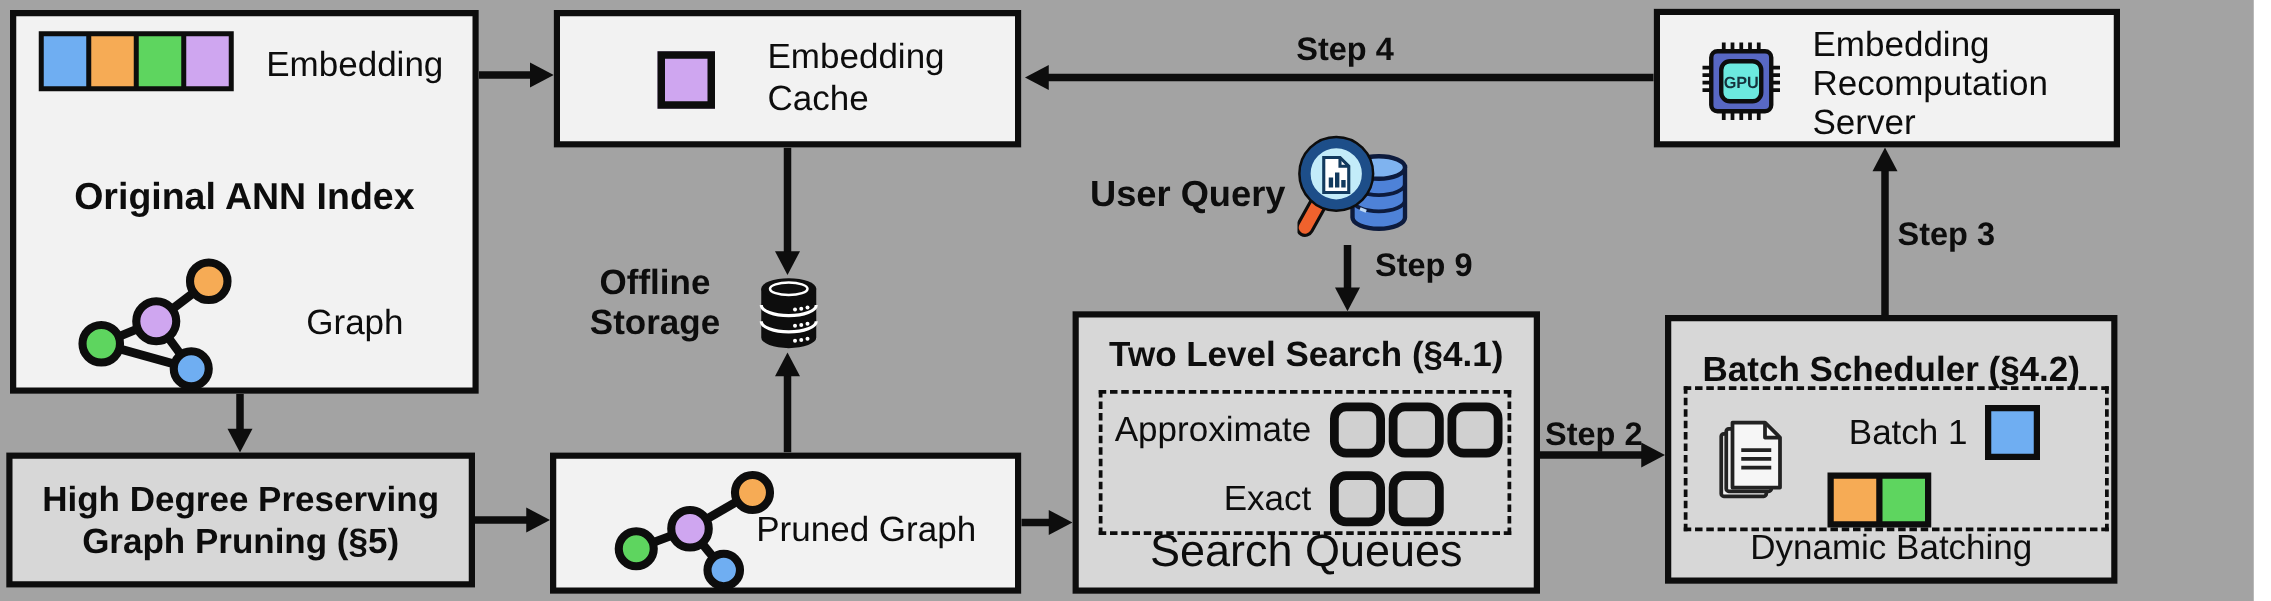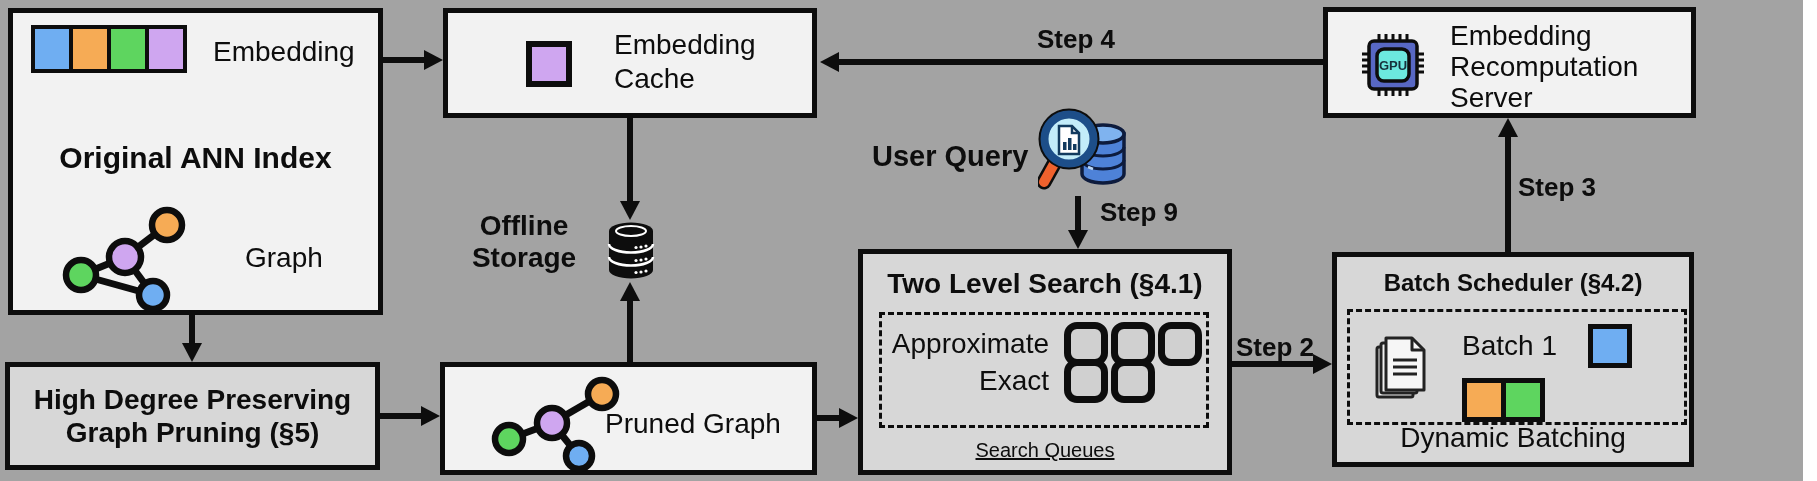--- a/index.html
+++ b/index.html
@@ -33,21 +33,21 @@
   .dashed{position:absolute;box-sizing:border-box;border:3px dashed #0d0d0d;}
 
   
   .q-row{position:absolute;left:6px;right:4px;height:48px;display:flex;align-items:center;justify-content:flex-end;margin-left:48px;}
   .q-label{font-size:28px;margin-right:12px;white-space:nowrap;}
   .q-slot{width:44px;height:44px;box-sizing:border-box;border:7px solid #0d0d0d;border-radius:13px;
     background:#d0d0d0;margin-left:3px;flex:none;}
 
   
   .b-row{position:absolute;left:112px;height:48px;display:flex;align-items:center;}
-  .b-label{font-size:28px;width:112px;text-align:left;margin-right:14px;white-space:nowrap;}
+  .b-label{font-size:28px;width:112px;text-align:right;margin-right:14px;white-space:nowrap;}
   .b-square{width:44px;height:44px;box-sizing:border-box;border:5px solid #0d0d0d;flex:none;}
   .b-pair{background:#0d0d0d;padding:5px;display:flex;gap:5px;flex:none;}
   .b-pair .cell{width:34px;height:34px;}
 </style>
 </head>
 <body>
 
 <div id="canvas">
 
   <svg class="arrow-layer" width="1817" height="481" viewBox="0 0 1817 481">
@@ -188,31 +188,31 @@
 
   <div class="box gray" style="left:858px;top:249px;width:374px;height:226px;padding-left:40px;">
     <div class="abs bold t center" style="left:0;right:0;top:14px;font-size:28px;">Two Level Search (§4.1)</div>
     <div class="dashed" style="left:16px;top:58px;width:330px;height:116px;">
       <div class="q-row" style="top:5px;">
         <div class="q-label t">Approximate</div>
         <div class="q-slot"></div>
         <div class="q-slot"></div>
         <div class="q-slot"></div>
       </div>
-      <div class="q-row" style="top:42px;padding-right:47px;">
+      <div class="q-row" style="top:60px;padding-right:47px;">
         <div class="q-label t">Exact</div>
         <div class="q-slot"></div>
         <div class="q-slot"></div>
       </div>
     </div>
-    <div class="abs t center" style="left:0;right:0;bottom:8px;font-size:20px;text-decoration:underline;">Search Queues</div>
+    <div class="abs t center" style="left:0;right:0;bottom:8px;font-size:36px;">Search Queues</div>
   </div>
 
   <div class="box gray" style="left:1332px;top:252px;width:362px;height:215px;">
-    <div class="abs bold t center" style="left:0;right:0;top:12px;font-size:24px;">Batch Scheduler (§4.2)</div>
+    <div class="abs bold t center" style="left:0;right:0;top:23px;font-size:28px;">Batch Scheduler (§4.2)</div>
     <div class="dashed" style="left:10px;top:52px;width:340px;height:116px;">
       <svg class="abs" style="left:22px;top:22px;" width="58" height="72" viewBox="0 0 58 72">
         <rect x="5" y="13" width="36" height="50" rx="2" fill="#efefef" stroke="#222222" stroke-width="3"></rect>
         <rect x="9" y="9" width="36" height="50" rx="2" fill="#efefef" stroke="#222222" stroke-width="3"></rect>
         <path d="M14 4 h26 l12 12 v40 h-38 z" fill="#f6f6f6" stroke="#222222" stroke-width="3" stroke-linejoin="round"></path>
         <path d="M40 4 v12 h12" fill="none" stroke="#222222" stroke-width="3" stroke-linejoin="round"></path>
         <line x1="21" y1="26" x2="45" y2="26" stroke="#222222" stroke-width="3"></line>
         <line x1="21" y1="33" x2="45" y2="33" stroke="#222222" stroke-width="3"></line>
         <line x1="21" y1="40" x2="45" y2="40" stroke="#222222" stroke-width="3"></line>
       </svg>

